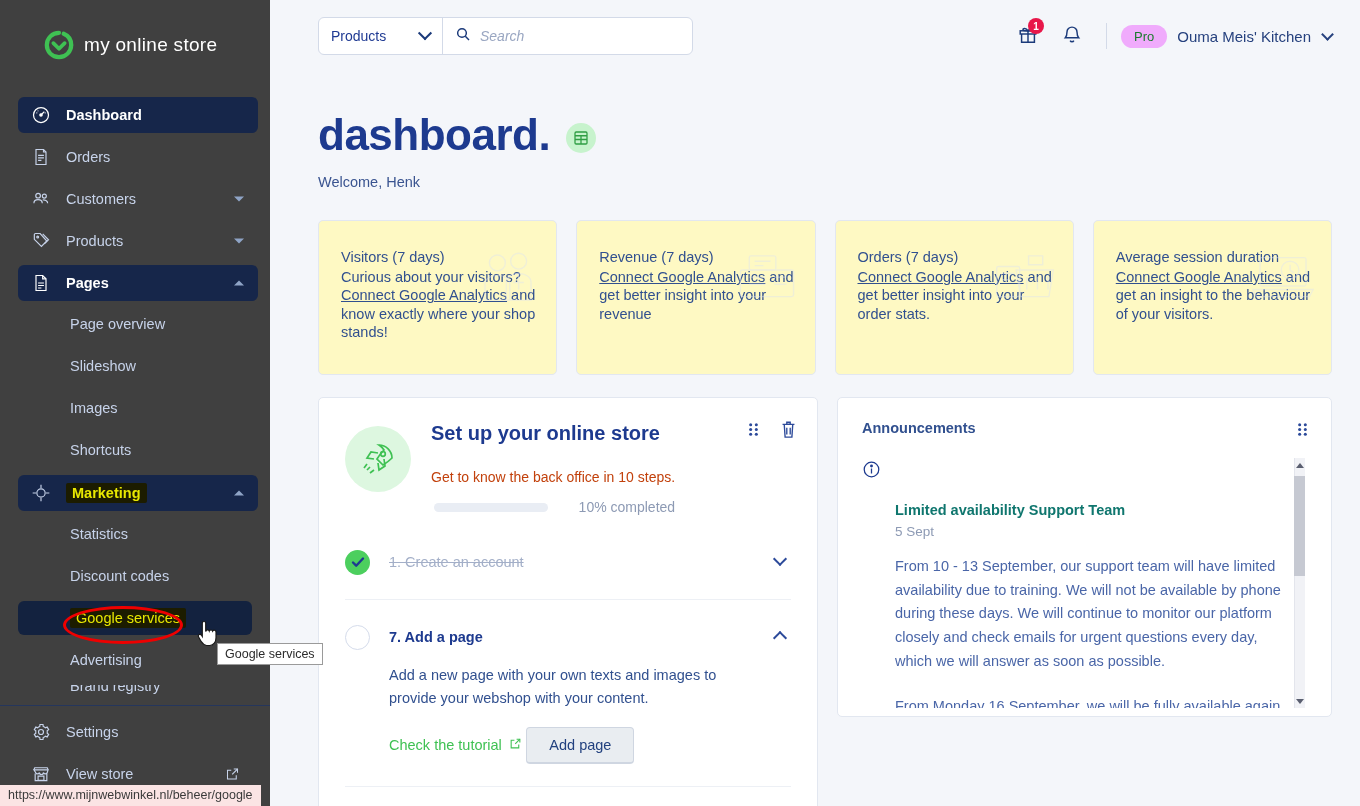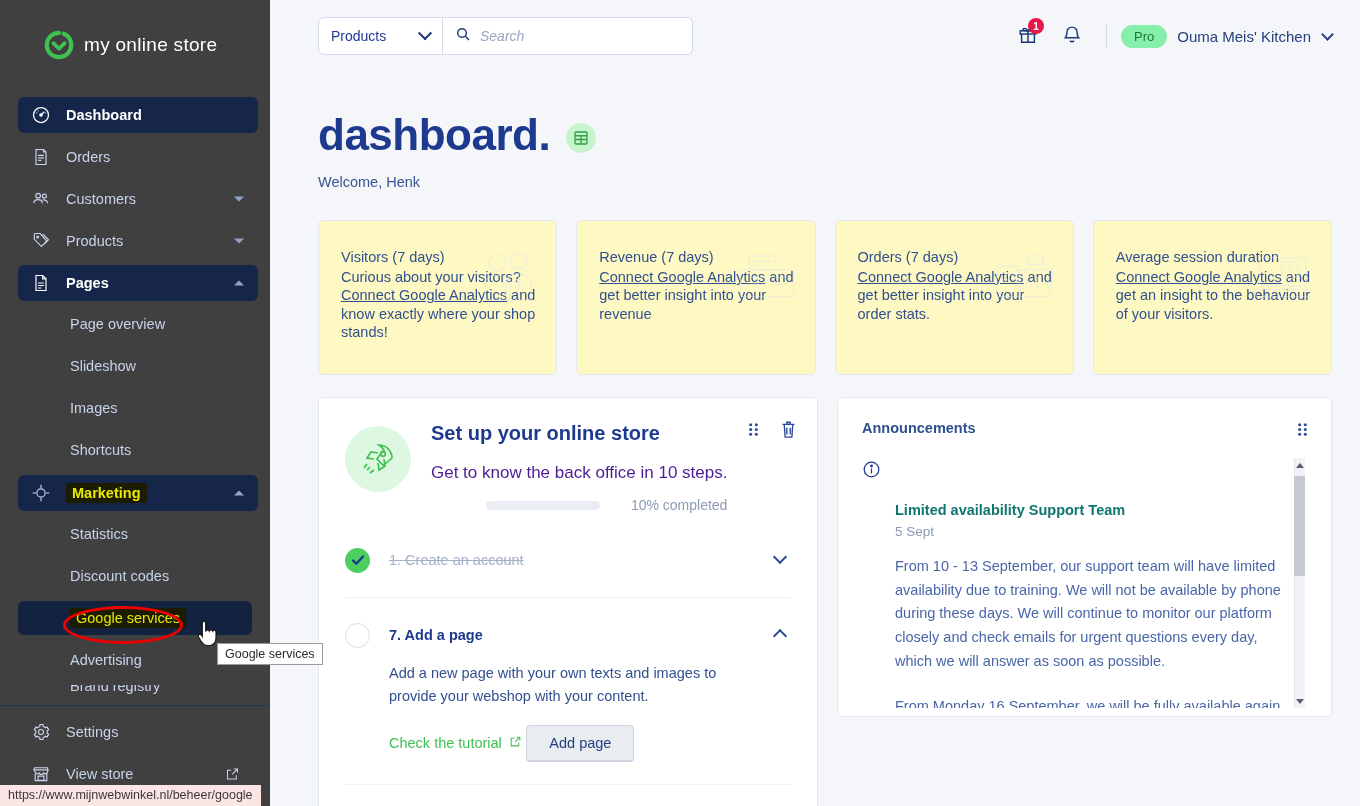--- a/index.html
+++ b/index.html
@@ -139,21 +139,21 @@
   .icon-btn { position: relative; width: 44px; height: 40px; display:flex; align-items:center; justify-content:center; cursor:pointer; }
   .icon-btn svg { width: 22px; height: 22px; }
   .badge {
     position: absolute; top: 2px; right: 6px;
     background: #e8174a; color: #fff; font-size: 10px; font-weight: bold;
     min-width: 16px; height: 16px; border-radius: 8px;
     display: flex; align-items: center; justify-content: center; padding: 0 4px;
   }
   .vdiv { width: 1px; height: 26px; background: #d3dae8; margin: 0 14px 0 12px; }
   .pro-pill {
-    background: #86efac; color: #1b7a2e; font-size: 13px;
+    background: #f0abfc; color: #1b7a2e; font-size: 13px;
     padding: 4px 13px; border-radius: 12px; margin-right: 10px; text-align: center;
   }
   .store-name { font-size: 15px; color: #26417e; }
   .store-chev {
     width: 9px; height: 9px; border-right: 2px solid #26417e; border-bottom: 2px solid #26417e;
     transform: rotate(45deg); margin-left: 12px; margin-bottom: 3px;
   }
 
   .content { padding: 0 28px 0 48px; }
   .page-title-row { display: flex; align-items: center; gap: 16px; margin-top: 38px; }
@@ -187,21 +187,21 @@
   .panel-ann { flex: 1; padding: 22px 24px 10px 24px; height: 320px; overflow: hidden; }
 
   .setup-head { display: flex; gap: 20px; align-items: flex-start; }
   .rocket-circle {
     width: 66px; height: 66px; border-radius: 50%; background: #ddf7e0;
     display: flex; align-items: center; justify-content: center; flex: 0 0 66px;
     margin-top: 4px;
   }
   .rocket-circle svg { width: 38px; height: 38px; }
   .setup-title { font-size: 20px; font-weight: bold; color: #1d3a8f; }
-  .setup-sub { font-size: 17px; color: #4c1d95; margin-top: 18px; }
+  .setup-sub { font-size: 14px; color: #c2410c; margin-top: 24px; }
   .progress-row { display: flex; align-items: center; gap: 31px; margin-top: 14px; justify-content: flex-end; }
   .progress-track { width: 114px; height: 9px; background: #e9edf4; border-radius: 5px; overflow: hidden; }
   .progress-fill { height: 100%; background: #4ccf5e; border-radius: 5px; }
   .progress-label { font-size: 14px; color: #8d9ab4; }
   .panel-tools { position: absolute; right: 20px; top: 22px; display: flex; gap: 18px; align-items: center; }
   .tool { cursor: pointer; }
   .tool svg { width: 17px; height: 19px; display: block; }
 
   .steps { margin-top: 30px; }
   .step-row { display: flex; align-items: center; position: relative; min-height: 34px; }

